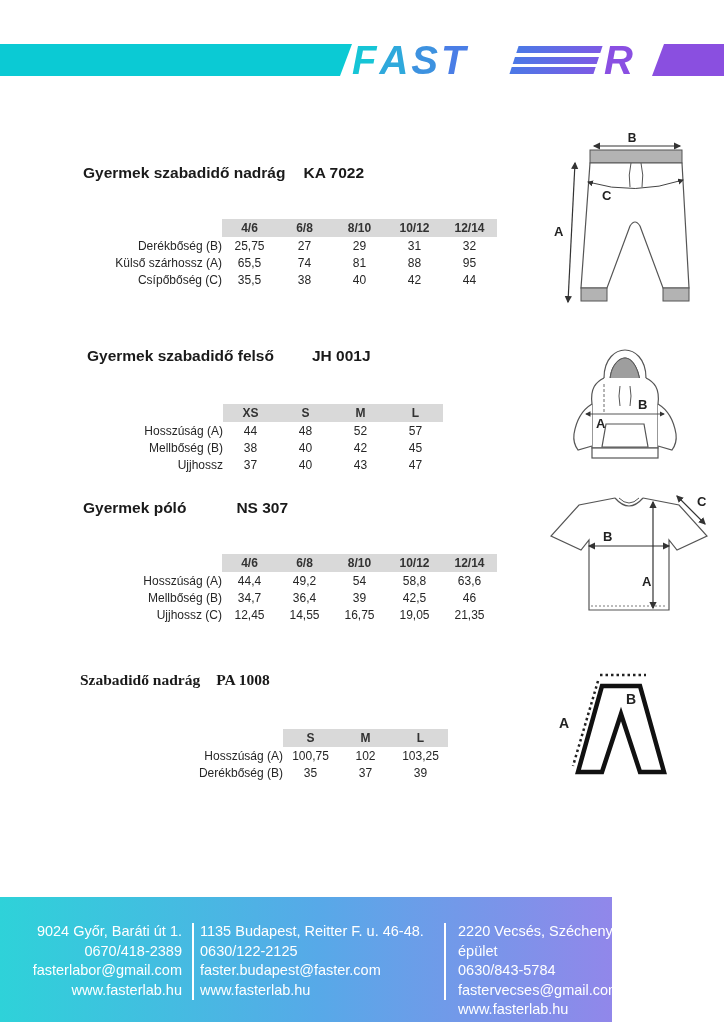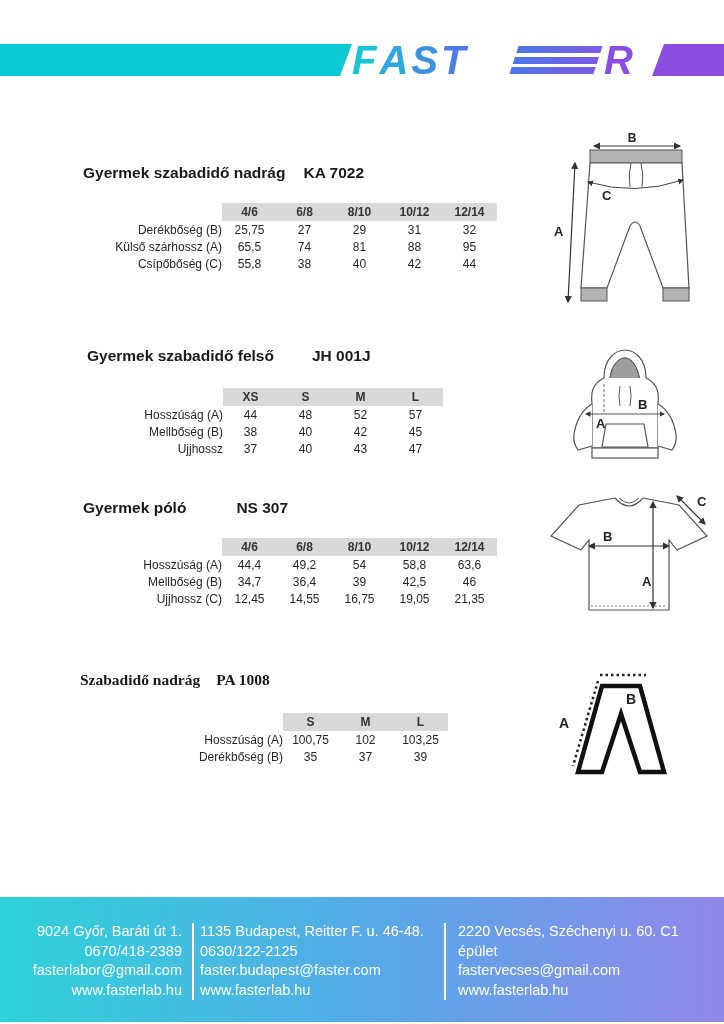--- a/index.html
+++ b/index.html
@@ -41,21 +41,21 @@
   
   .sec-title {
     position:absolute; display:flex; align-items:baseline;
     font-size:15.5px; font-weight:bold; color:#1a1a1a; white-space:nowrap;
   }
   .t1 { left:83px; top:164px; gap:18px; }
   .t2 { left:87px; top:347px; gap:38px; }
   .t3 { left:83px; top:499px; gap:50px; }
   .t4 { left:80px; top:671px; gap:16px;font-family:Liberation Serif, serif; }
 
-  .tbl { position:absolute; left:84px; }
+  .tbl { position:absolute; left:84px;margin-top:16px; }
   .tb1 { top:203px; --labelw:138px; }
   .tb2 { top:388px; --labelw:139px; }
   .tb3 { top:538px; --labelw:138px; }
   .tb4 { top:713px; --labelw:199px; }
   .trow { display:flex; height:17px; align-items:center; }
   .trow.thead { height:18px; }
   .tlabel { width:var(--labelw); font-size:12px; color:#262626;text-align:right; }
   .tcell { width:55px; text-align:center; font-size:12px; color:#262626; }
   .thead .tcell { background:#d9d9d9; height:18px; line-height:18px; font-weight:bold; color:#333; }
   .fc-right .trow:not(.thead) .tcell:first-of-type { text-align:right; padding-right:0; box-sizing:border-box; }
@@ -63,21 +63,21 @@
   
   .diag { position:absolute; }
   .d1 { left:552px; top:130px; }
   .d2 { left:552px; top:346px; }
   .d3 { left:545px; top:490px; }
   .d4 { left:558px; top:666px; }
   .diag text { font-family:"Liberation Sans",sans-serif; font-weight:bold; fill:#222; }
 
   
   .footer {
-    position:absolute; left:0; top:897px; width:724px; height:125px;
+    position:absolute; left:0; top:897px; width:612px; height:125px;
     background:linear-gradient(90deg,#2ed2d9 0%,#57a9e8 52%,#9187ea 100%);
     color:#ffffff;
   }
   .fcol { position:absolute; top:25px; font-size:14.5px; line-height:19.5px; }
   .fc1 { left:18px; width:164px; text-align:right; }
   .fc2 { left:200px; width:244px; text-align:left; }
   .fc3 { left:458px; width:252px; text-align:left; }
   .fsep { position:absolute; top:26px; height:77px; width:1.5px; background:#ffffff; }
   .s1 { left:192px; } .s2 { left:444px; }
 </style>
@@ -133,21 +133,21 @@
       <div class="trow">
         <div class="tlabel">Külső szárhossz (A)</div>
         <div class="tcell">65,5</div>
         <div class="tcell">74</div>
         <div class="tcell">81</div>
         <div class="tcell">88</div>
         <div class="tcell">95</div>
       </div>
       <div class="trow">
         <div class="tlabel">Csípőbőség (C)</div>
-        <div class="tcell">55,8</div>
+        <div class="tcell">35,5</div>
         <div class="tcell">38</div>
         <div class="tcell">40</div>
         <div class="tcell">42</div>
         <div class="tcell">44</div>
       </div>
     </div>
   <div class="tbl tb2 fc-right">
       <div class="trow thead">
         <div class="tlabel"></div>
         <div class="tcell">XS</div>
@@ -308,18 +308,19 @@
     <div class="fsep s1"></div>
     <div class="fcol fc2">
       <div>1135 Budapest, Reitter F. u. 46-48.</div>
       <div>0630/122-2125</div>
       <div>faster.budapest@faster.com</div>
       <div>www.fasterlab.hu</div>
     </div>
     <div class="fsep s2"></div>
     <div class="fcol fc3">
       <div>2220 Vecsés, Széchenyi u. 60. C1 épület</div>
+      <div>0630/843-5784</div>
       <div>fastervecses@gmail.com</div>
       <div>www.fasterlab.hu</div>
     </div>
   </div>
 
 </div>
 
 </body></html>

